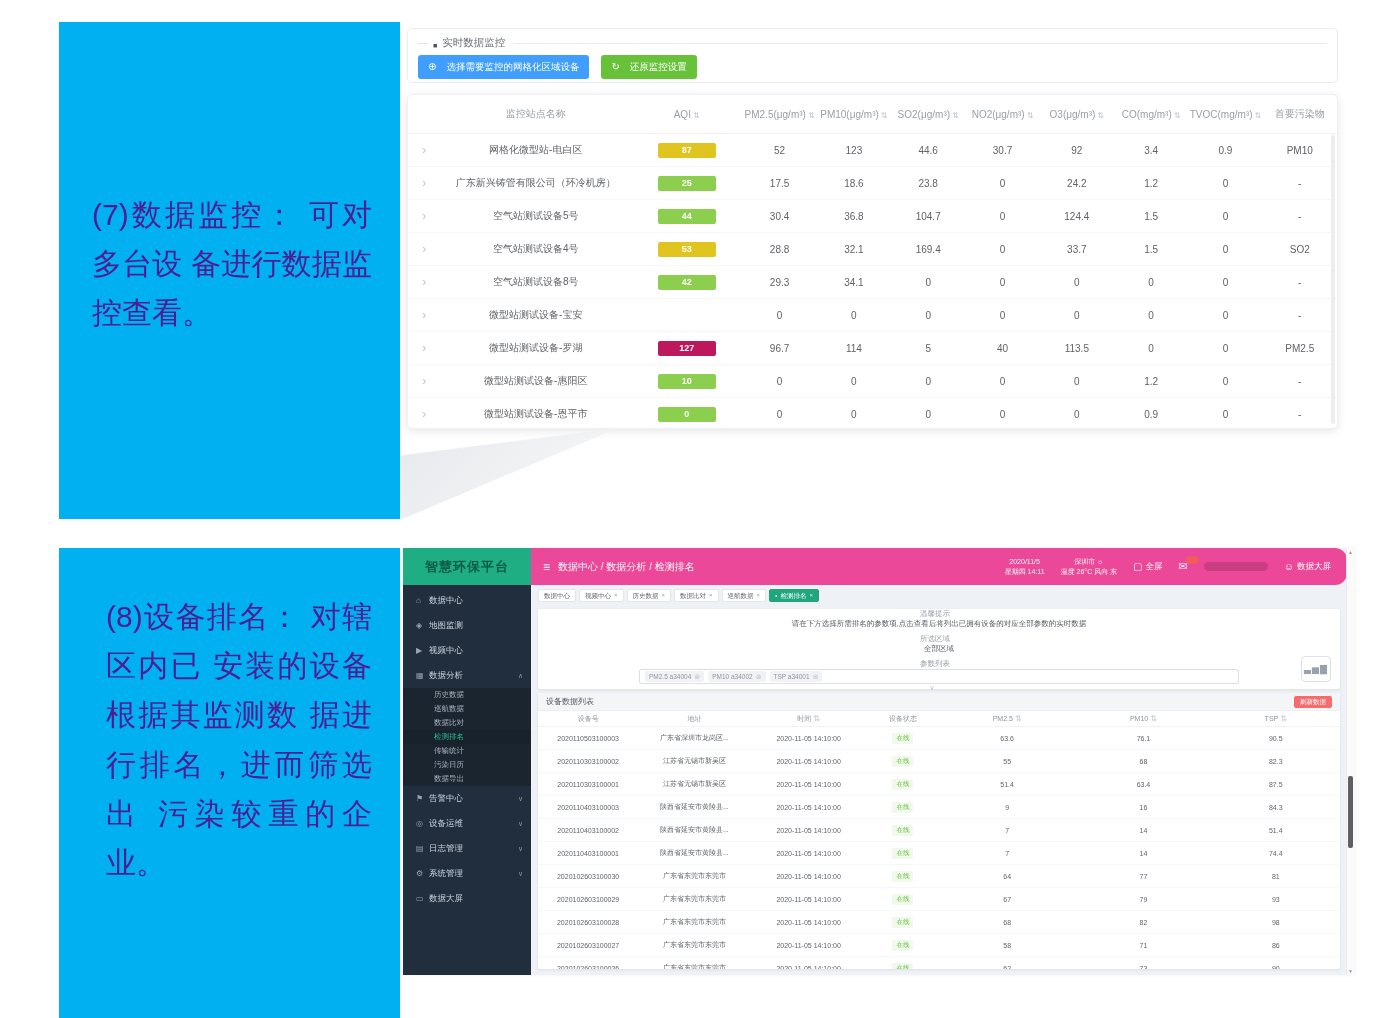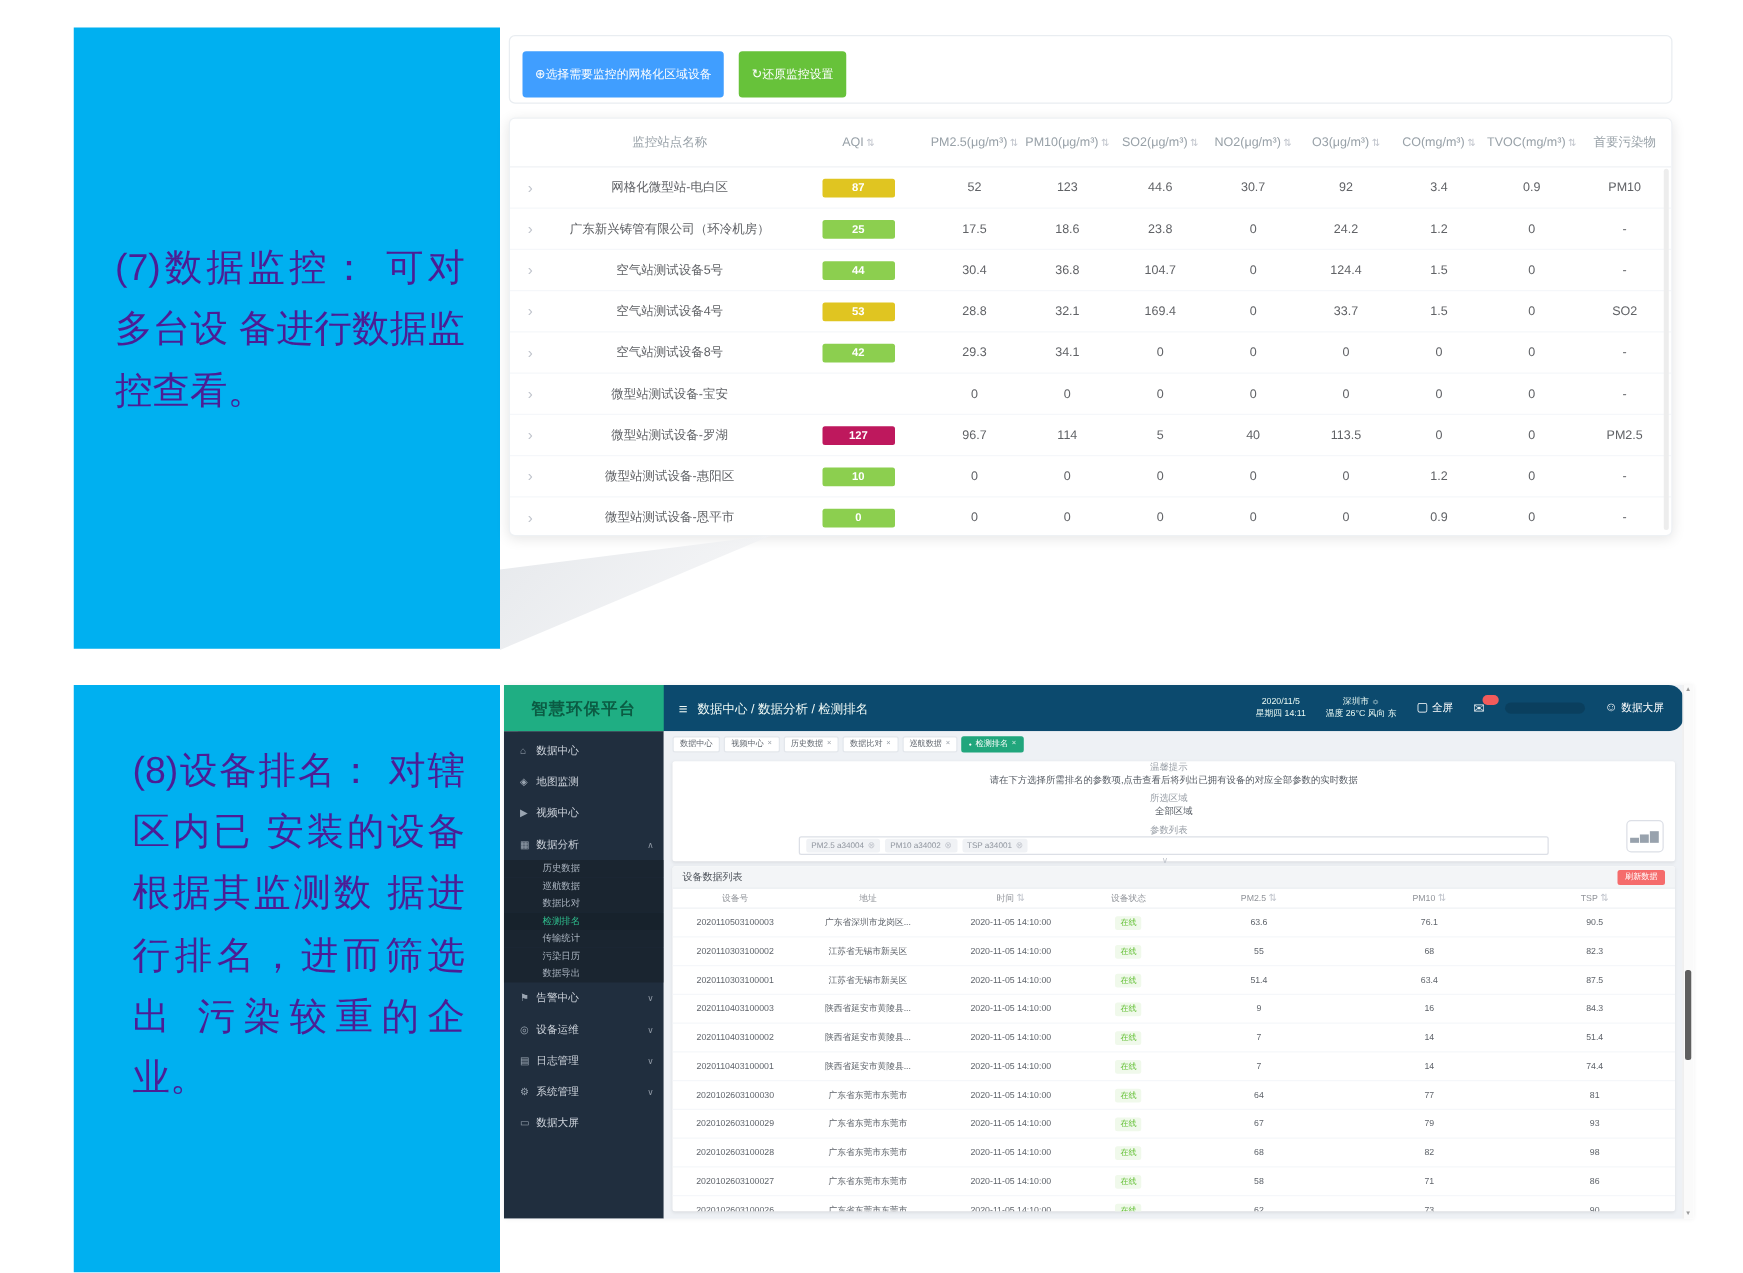--- a/index.html
+++ b/index.html
@@ -19,22 +19,22 @@
   
   .shot7{position:absolute;left:400px;top:25px;width:946px;height:404px;}
   .card1{position:absolute;left:7px;top:3px;right:8px;height:55px;border:1px solid #e9edf1;
          border-radius:5px;background:#fff;padding:7px 10px;box-sizing:border-box;}
   .legend-row{display:flex;align-items:center;height:14px;}
   .legend-dash{width:10px;height:1px;background:#dfe3e8;margin-right:5px;}
   .legend-ico::before{content:"■";font-size:7px;color:#4a4f57;}
   .legend-txt{font-size:10.5px;color:#6a7078;margin:0 8px 0 5px;white-space:nowrap;}
   .legend-line{flex:1;height:1px;background:#e8ecf0;}
   .btn-row{display:flex;gap:12px;margin-top:5px;}
-  .btn{display:inline-flex;align-items:center;gap:0;border:none;border-radius:3px;color:#fff;
-       font-size:9.5px;height:37px;padding:0 10px;cursor:pointer;font-family:inherit;}
+  .btn{display:inline-flex;align-items:center;gap:10px;border:none;border-radius:3px;color:#fff;
+       font-size:9.5px;height:24px;padding:0 10px;cursor:pointer;font-family:inherit;}
   .btn.blue{background:#409EFF;} .btn.green{background:#67C23A;}
   .ic{font-size:10px;line-height:1;}
   .ic.plus::before{content:"⊕";} .ic.refresh::before{content:"↻";}
 
   .card2{position:absolute;left:7px;top:69px;right:8px;height:333px;background:#fff;border:1px solid #eef1f4;
          border-radius:5px;box-shadow:0 2px 10px rgba(0,0,0,.10);overflow:hidden;}
   .mhead{display:flex;align-items:center;height:38px;font-size:10px;color:#98a1a8;border-bottom:1px solid #f0f2f5;}
   .mhead>span,.mrow>span{text-align:center;box-sizing:border-box;}
   .ca{width:3.5%;} .cn{width:20.5%;} .caq{width:12%;} .cv{width:8%;}
   .sortable::after{content:"⇅";margin-left:2px;font-size:8px;color:#c0c4cc;}
@@ -43,21 +43,21 @@
   .badge{display:inline-block;width:58px;height:15px;line-height:15px;border-radius:2px;color:#fff;
          font-weight:bold;font-size:9px;}
   .badge.yellow{background:#E0C521;} .badge.green{background:#8CCF4F;}
   .badge.orange{background:#be185d;} .badge.none{visibility:hidden;}
   .mscroll{position:absolute;right:2px;top:40px;bottom:4px;width:4px;background:#ededed;border-radius:2px;}
 
   
   .shot8{position:absolute;left:403px;top:548px;width:952px;height:427px;background:#fff;overflow:hidden;
          box-shadow:0 0 4px rgba(0,0,0,.06);}
   .app{position:absolute;left:0;top:0;width:944px;height:427px;background:#eef1f5;overflow:hidden;}
-  .navbar{height:37px;display:flex;background:#0c4a6e;align-items:stretch;border-radius:12px;}
+  .navbar{height:37px;display:flex;background:#ec4899;align-items:stretch;border-radius:12px;}
   .logo{width:128px;display:flex;align-items:center;justify-content:center;font-weight:bold;font-size:13px;
         color:#0b5b43;background:#1fae83;letter-spacing:1px;flex-shrink:0;}
   .crumb-zone{display:flex;align-items:center;padding-left:12px;gap:8px;color:#f2fbf7;font-size:10px;}
   .ham{font-size:12px;cursor:pointer;}
   .nright{margin-left:auto;display:flex;align-items:center;gap:16px;padding-right:16px;}
   .two-line{font-size:7px;color:#eafaf4;text-align:center;line-height:1.4;}
   .nr-item{display:flex;align-items:center;gap:3px;color:#fff;font-size:8.5px;cursor:pointer;}
   .fs-ico{font-size:10px;} .env-ico{font-size:11px;opacity:.9;position:relative;}
   .msg{position:relative;}
   .badge-red{position:absolute;top:-4px;left:7px;width:13px;height:8px;background:#f25b5b;border-radius:4px;}
@@ -118,20 +118,26 @@
 </style>
 </head>
 <body>
 
 <div class="page">
 
   <div class="cap cap7">(7)数据监控： 可对多台设 备进行数据监控查看。</div>
 
   <div class="shot7">
     <div class="card1">
+      <div class="legend-row">
+        <span class="legend-dash"></span>
+        <span class="legend-ico"></span>
+        <span class="legend-txt">实时数据监控</span>
+        <span class="legend-line"></span>
+      </div>
       <div class="btn-row">
         <button class="btn blue">
           <span class="ic plus"></span>
           <span>选择需要监控的网格化区域设备</span>
         </button>
         <button class="btn green">
           <span class="ic refresh"></span>
           <span>还原监控设置</span>
         </button>
       </div>

